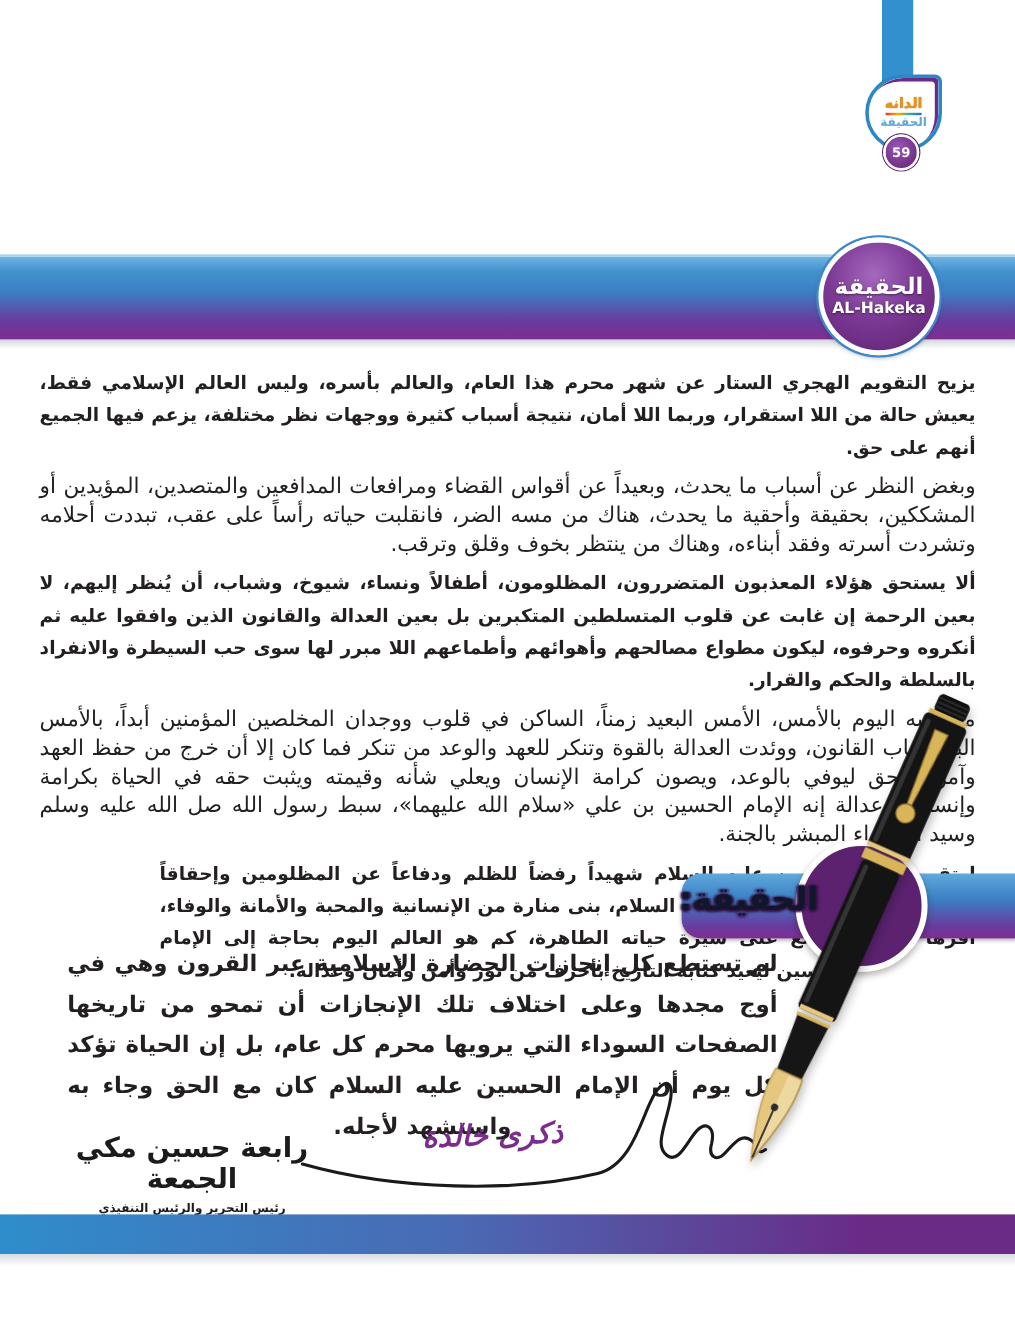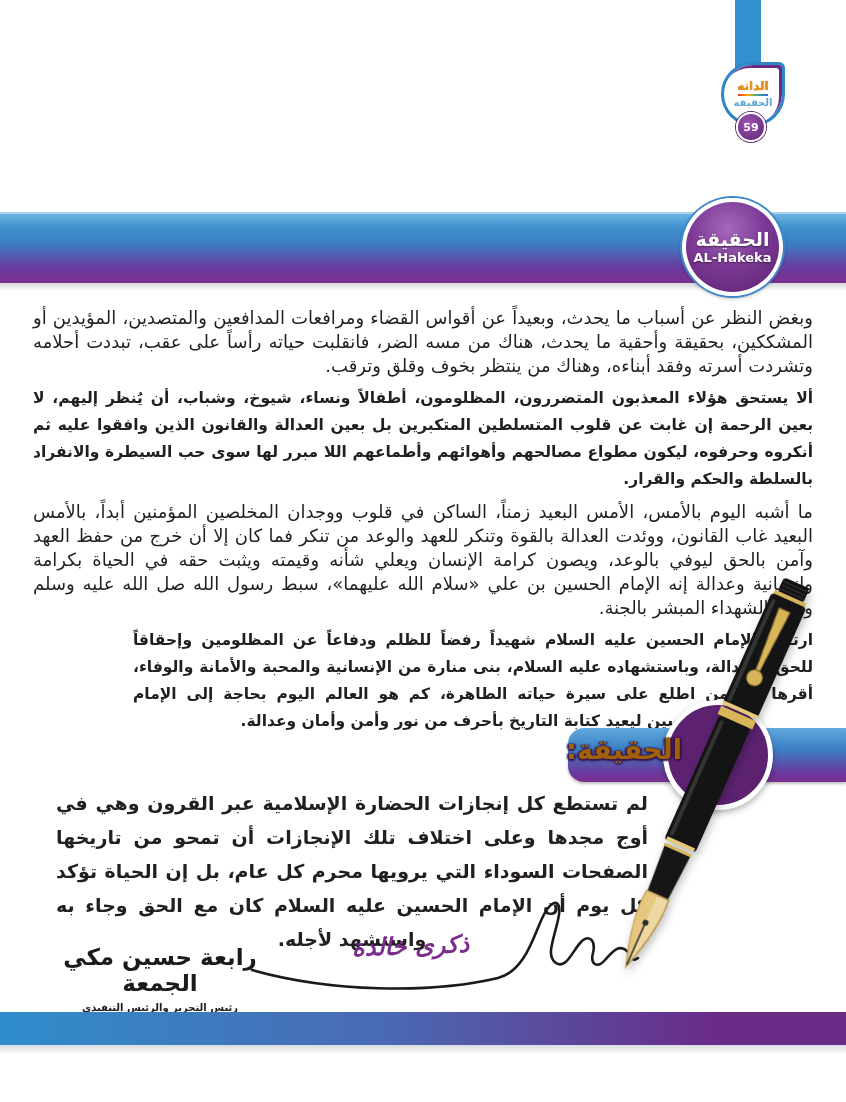--- a/index.html
+++ b/index.html
@@ -44,21 +44,21 @@
   .pen-spacer{float:left;width:100px;height:80px;margin-top:55px;}
   
   .section-bubble{position:absolute;left:568px;top:728px;width:278px;height:54px;
     background:linear-gradient(180deg,#5fa9dc 0%,#3b7fc4 40%,#6a3a9e 82%,#7c2f90 100%);
     border-radius:16px 0 0 16px;box-shadow:0 2px 3px rgba(0,0,0,.25);}
   .section-circle{position:absolute;left:663px;top:700px;width:110px;height:110px;border-radius:50%;
     background:radial-gradient(circle at 42% 32%,#8a4fa8 0%,#70309​0 55%,#5c2270 100%);
     background-color:#5c2270;border:5px solid #ffffff;box-sizing:border-box;
     box-shadow:0 3px 6px rgba(0,0,0,.3);}
   .section-label{position:absolute;left:572px;top:734px;width:110px;text-align:center;
-    color:#a16207;font-size:27px;font-weight:bold;
+    color:#0f172a;font-size:27px;font-weight:bold;
     text-shadow:0 0 2px #3a1448,0 2px 2px #3a1448,2px 0 2px #3a1448,-2px 0 2px #3a1448;}
   
   .closing{position:absolute;right:198px;top:786px;width:592px;color:#231f20;
     font-size:19px;font-weight:bold;line-height:34px;text-align:justify;text-align-last:center;}
   
   .pen{position:absolute;left:598px;top:547px;width:60px;height:430px;
     transform:rotate(24deg);transform-origin:30px 415px;z-index:6;
     filter:drop-shadow(3px 4px 4px rgba(0,0,0,.25));}
   
   .sig-svg{position:absolute;left:240px;top:890px;z-index:5;}
@@ -87,20 +87,21 @@
   <div class="mini-issue">59</div>
 
   <div class="header-bar"></div>
   <div class="header-shadow"></div>
   <div class="oval-badge">
     <span class="ar">الحقيقة</span>
     <span class="en">AL-Hakeka</span>
   </div>
 
   <div class="content">
+    <p class="p-bold">يزيح التقويم الهجري الستار عن شهر محرم هذا العام، والعالم بأسره، وليس العالم الإسلامي فقط، يعيش حالة من اللا استقرار، وربما اللا أمان، نتيجة أسباب كثيرة ووجهات نظر مختلفة، يزعم فيها الجميع أنهم على حق.</p>
     <p class="p-normal">وبغض النظر عن أسباب ما يحدث، وبعيداً عن أقواس القضاء ومرافعات المدافعين والمتصدين، المؤيدين أو المشككين، بحقيقة وأحقية ما يحدث، هناك من مسه الضر، فانقلبت حياته رأساً على عقب، تبددت أحلامه وتشردت أسرته وفقد أبناءه، وهناك من ينتظر بخوف وقلق وترقب.</p>
     <p class="p-bold">ألا يستحق هؤلاء المعذبون المتضررون، المظلومون، أطفالاً ونساء، شيوخ، وشباب، أن يُنظر إليهم، لا بعين الرحمة إن غابت عن قلوب المتسلطين المتكبرين بل بعين العدالة والقانون الذين وافقوا عليه ثم أنكروه وحرفوه، ليكون مطواع مصالحهم وأهوائهم وأطماعهم اللا مبرر لها سوى حب السيطرة والانفراد بالسلطة والحكم والقرار.</p>
     <p class="p-normal">ما أشبه اليوم بالأمس، الأمس البعيد زمناً، الساكن في قلوب ووجدان المخلصين المؤمنين أبداً، بالأمس البعيد غاب القانون، ووئدت العدالة بالقوة وتنكر للعهد والوعد من تنكر فما كان إلا أن خرج من حفظ العهد وآمن بالحق ليوفي بالوعد، ويصون كرامة الإنسان ويعلي شأنه وقيمته ويثبت حقه في الحياة بكرامة وإنسانية وعدالة إنه الإمام الحسين بن علي «سلام الله عليهما»، سبط رسول الله صل الله عليه وسلم وسيد الشهداء المبشر بالجنة.</p>
     <div class="pen-spacer"></div>
     <p class="p-bold center-last">ارتقى الإمام الحسين عليه السلام شهيداً رفضاً للظلم ودفاعاً عن المظلومين وإحقاقاً للحق والعدالة، وباستشهاده عليه السلام، بنى منارة من الإنسانية والمحبة والأمانة والوفاء، أقرها كل من اطلع على سيرة حياته الطاهرة، كم هو العالم اليوم بحاجة إلى الإمام الحسين ليعيد كتابة التاريخ بأحرف من نور وأمن وأمان وعدالة.</p>
   </div>
 
   <div class="section-bubble"></div>
   <div class="section-circle"></div>
   <div class="section-label">الحقيقة:</div>

